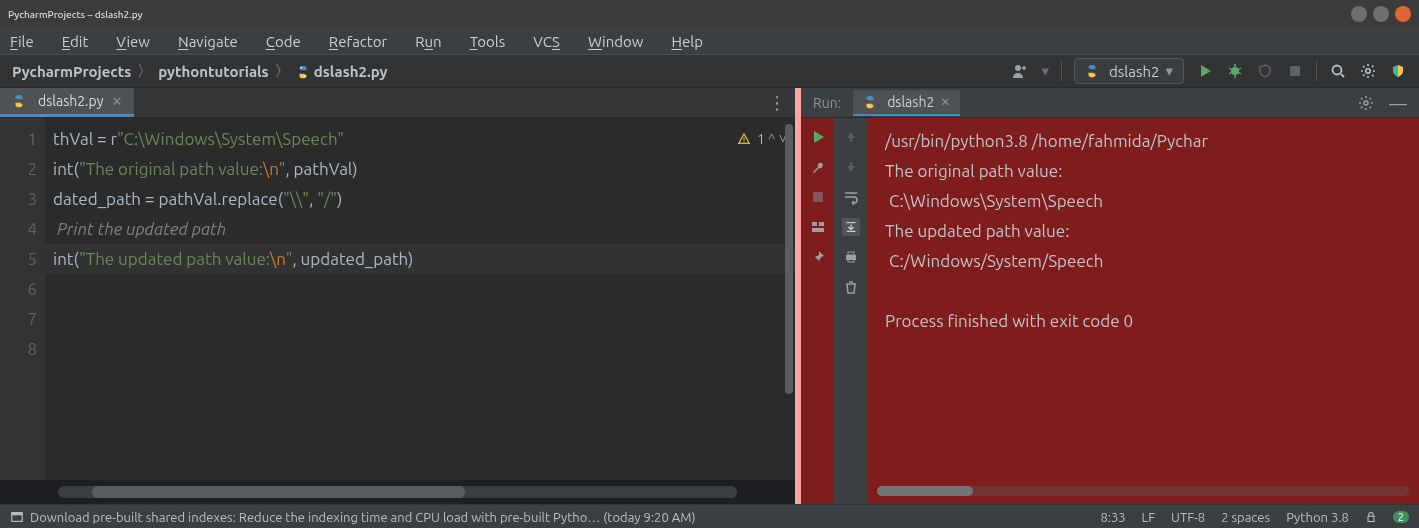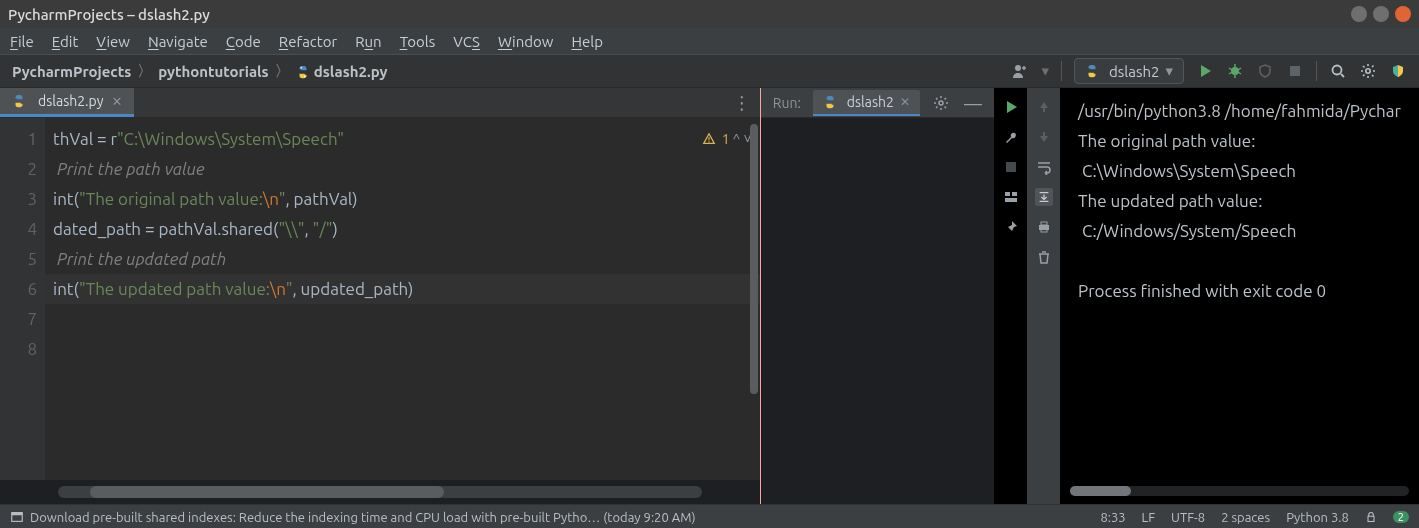--- a/index.html
+++ b/index.html
@@ -25,29 +25,29 @@
     --orange:#db8135;
     --yellow:#f0c674;
     --red:#e06c75;
   }
   *{box-sizing:border-box;margin:0;padding:0;font-family:"Ubuntu","Segoe UI",sans-serif;}
   html,body{width:1419px;height:528px;background:#1e1f22;overflow:hidden;}
   body{display:flex;flex-direction:column;color:var(--txt);font-size:14px;}
 
   
   .titlebar{height:28px;background:#3b3b3b;display:flex;align-items:center;padding:0 8px;color:#dcdcdc;font-weight:500;}
-  .titlebar .title{flex:1;font-size:15px;}
+  .titlebar .title{flex:1;font-size:10px;}
   .winbtns{display:flex;gap:6px;}
   .winbtn{width:16px;height:16px;border-radius:50%;display:inline-block;background:#5a5a5a;}
   .winbtn.min{background:#6f6f6f;}
   .winbtn.max{background:#6f6f6f;}
   .winbtn.close{background:#e06434;}
 
   
-  .menubar{height:26px;background:var(--bg2);display:flex;align-items:center;padding:0 6px;gap:10px;color:var(--menu);font-size:15px;}
+  .menubar{height:26px;background:var(--bg2);display:flex;align-items:center;padding:0 6px;gap:20px;color:var(--menu);font-size:15px;}
   .menubar span{padding:2px 4px;cursor:default;}
   .menubar span u{text-decoration:underline;text-underline-offset:2px;}
 
   
   .navbar{height:34px;background:var(--bg3);display:flex;align-items:center;padding:0 12px;font-size:15px;color:var(--txt);border-top:1px solid #4a4c4e;border-bottom:1px solid #2a2a2a;}
   .bc{display:flex;align-items:center;gap:6px;font-weight:600;color:#bcc2c8;}
   .bc .sep{color:#6b6f73;}
   .pyicon{width:14px;height:14px;display:inline-block;vertical-align:-2px;margin-right:4px;}
   .nav-right{margin-left:auto;display:flex;align-items:center;gap:12px;}
   .runsel{background:#3a3d3f;border:1px solid #555;border-radius:4px;padding:3px 10px;display:flex;align-items:center;gap:6px;color:#c5cbd1;}
@@ -75,26 +75,26 @@
   .c-comment{color:var(--comment);font-style:italic;}
   .c-str{color:var(--str);}
   .c-esc{color:#cc7832;}
   .c-id{color:var(--ident);}
   .hscroll{height:12px;background:#3c3f41;margin:6px 58px 6px 58px;border-radius:6px;}
   .hscroll .thumb{height:100%;width:55%;margin-left:5%;background:#5a5d5f;border-radius:6px;}
   .editor .vscroll{position:absolute;right:0;top:0;width:12px;height:100%;background:transparent;}
   .editor .vscroll .thumb{position:absolute;top:6px;right:2px;width:8px;height:270px;background:#5a5d5f;border-radius:4px;}
 
   
-  .runcol{flex:1;display:flex;flex-direction:row;border-left:1px solid #fca5a5;min-height:0;}
+  .runcol{flex:1;display:flex;flex-direction:column;border-left:6px solid #fca5a5;min-height:0;}
   .runhead{height:30px;background:#3c3f41;display:flex;align-items:center;padding:0 12px;color:#9aa0a6;gap:12px;border-bottom:1px solid #2a2a2a;}
   .runhead .label{color:#8f9498;}
   .runtab{display:flex;align-items:center;gap:6px;background:#4e5254;padding:4px 10px;border-radius:2px 2px 0 0;border-bottom:2px solid #4a88c7;color:#cbd1d7;}
   .runhead .right{margin-left:auto;display:flex;gap:14px;}
-  .runbody{flex:1;display:flex;min-height:0;background:#000000;}
+  .runbody{flex:1;display:flex;min-height:0;background:#7f1d1d;}
   .runtools{width:66px;display:flex;}
   .rt-col{width:33px;display:flex;flex-direction:column;align-items:center;gap:12px;padding-top:10px;}
   .rt-col.b{background:#3c3f41;}
   .runout{flex:1;padding:8px 18px;font:17px/30px "JetBrains Mono","Consolas",monospace;color:#bdc3c9;white-space:pre;overflow:hidden;position:relative;}
   .runout .rhscroll{position:absolute;bottom:8px;left:10px;right:10px;height:10px;background:#5a5d5f60;border-radius:5px;}
   .runout .rhscroll .thumb{height:100%;width:18%;background:#72767a;border-radius:5px;}
 
   
   .status{height:24px;background:#3c3f41;display:flex;align-items:center;font-size:13px;color:#b9bfc5;padding:0 10px;border-top:1px solid #303233;gap:14px;}
   .status .msg{display:flex;align-items:center;gap:6px;flex:1;overflow:hidden;white-space:nowrap;}
@@ -237,23 +237,22 @@
         <div class="warn">
           <svg viewBox="0 0 16 16">
               <path d="M8 2l6 11H2z" fill="none" stroke="#d9b24c" stroke-width="1.5"></path>
               <rect x="7.3" y="6" width="1.4" height="3.5" fill="#d9b24c"></rect>
               <rect x="7.3" y="10.5" width="1.4" height="1.4" fill="#d9b24c"></rect>
             </svg>
           <span>1</span>
         </div>
         <div class="arrows">^  ˅</div>
         <div class="line"><span class="c-id">thVal = r</span><span class="c-str">"C:\Windows\System\Speech"</span></div>
-        <div class="line"><span class="c-comment"> Print the path value</span></div>
         <div class="line"><span class="c-id">int(</span><span class="c-str">"The original path value:</span><span class="c-esc">\n</span><span class="c-str">"</span><span class="c-id">, pathVal)</span></div>
-        <div class="line"><span class="c-id">dated_path = pathVal.shared(</span><span class="c-str">"\\"</span><span class="c-id">, </span><span class="c-str">"/"</span><span class="c-id">)</span></div>
+        <div class="line"><span class="c-id">dated_path = pathVal.replace(</span><span class="c-str">"\\"</span><span class="c-id">, </span><span class="c-str">"/"</span><span class="c-id">)</span></div>
         <div class="line"><span class="c-comment"> Print the updated path</span></div>
         <div class="line current"><span class="c-id">int(</span><span class="c-str">"The updated path value:</span><span class="c-esc">\n</span><span class="c-str">"</span><span class="c-id">, updated_path)</span></div>
       </div>
       <div class="vscroll">
           <div class="thumb"></div>
         </div>
     </div>
     <div class="hscroll">
         <div class="thumb"></div>
       </div>

